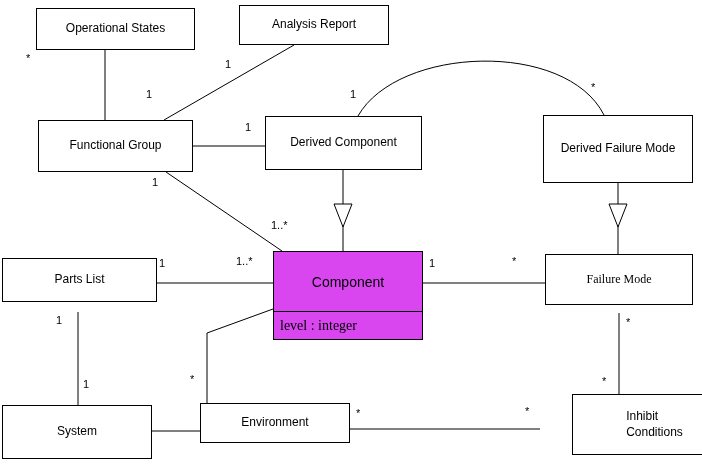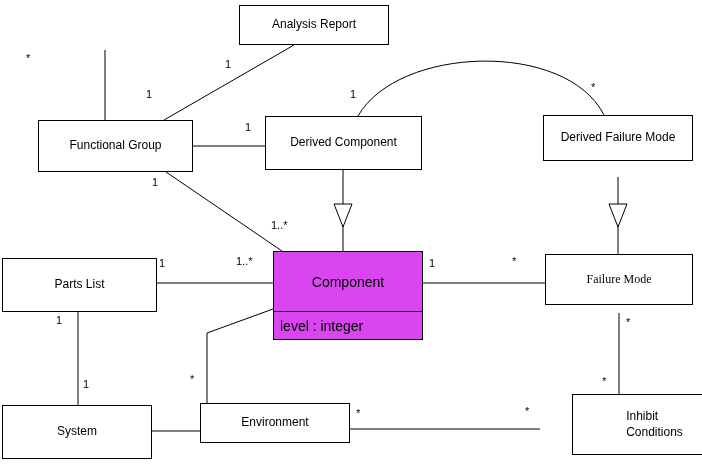--- a/index.html
+++ b/index.html
@@ -57,20 +57,21 @@
     display: flex;
     align-items: center;
     justify-content: center;
   }
   .comp-attr {
     border-top: 1px solid #000;
     height: 28px;
     display: flex;
     align-items: center;
     padding-left: 6px;
+    font-family: Liberation Serif, serif;
   }
 
   .mult {
     position: absolute;
     font-size: 11px;
     line-height: 1;
     color: #000;
   }
 </style>
 </head>
@@ -104,38 +105,41 @@
 
     <polyline points="273,309 207,333 207,403"></polyline>
 
     <line x1="152" y1="431" x2="200" y2="431"></line>
 
     <line x1="350" y1="429" x2="540" y2="429"></line>
 
     <line x1="619" y1="313" x2="619" y2="394"></line>
   </svg>
 
+  <div class="node" style="left:36px; top:8px; width:159px; height:42px;">
+    <span>Operational States</span>
+  </div>
 
   <div class="node" style="left:239px; top:5px; width:150px; height:40px;">
     <span>Analysis Report</span>
   </div>
 
   <div class="node" style="left:38px; top:120px; width:155px; height:52px;">
     <span>Functional Group</span>
   </div>
 
   <div class="node" style="left:265px; top:116px; width:157px; height:54px;">
     <span>Derived Component</span>
   </div>
 
-  <div class="node" style="left:543px; top:115px; width:150px; height:46px;">
+  <div class="node" style="left:543px; top:115px; width:150px; height:68px;">
     <span>Derived Failure Mode</span>
   </div>
 
-  <div class="node" style="left:2px; top:258px; width:155px; height:54px;">
+  <div class="node" style="left:2px; top:258px; width:155px; height:44px;">
     <span>Parts List</span>
   </div>
 
   <div class="node-comp" style="left:273px; top:251px; width:150px; height:89px;">
     <div class="comp-main">
       <span>Component</span>
     </div>
     <div class="comp-attr">
       <span>level : integer</span>
     </div>

